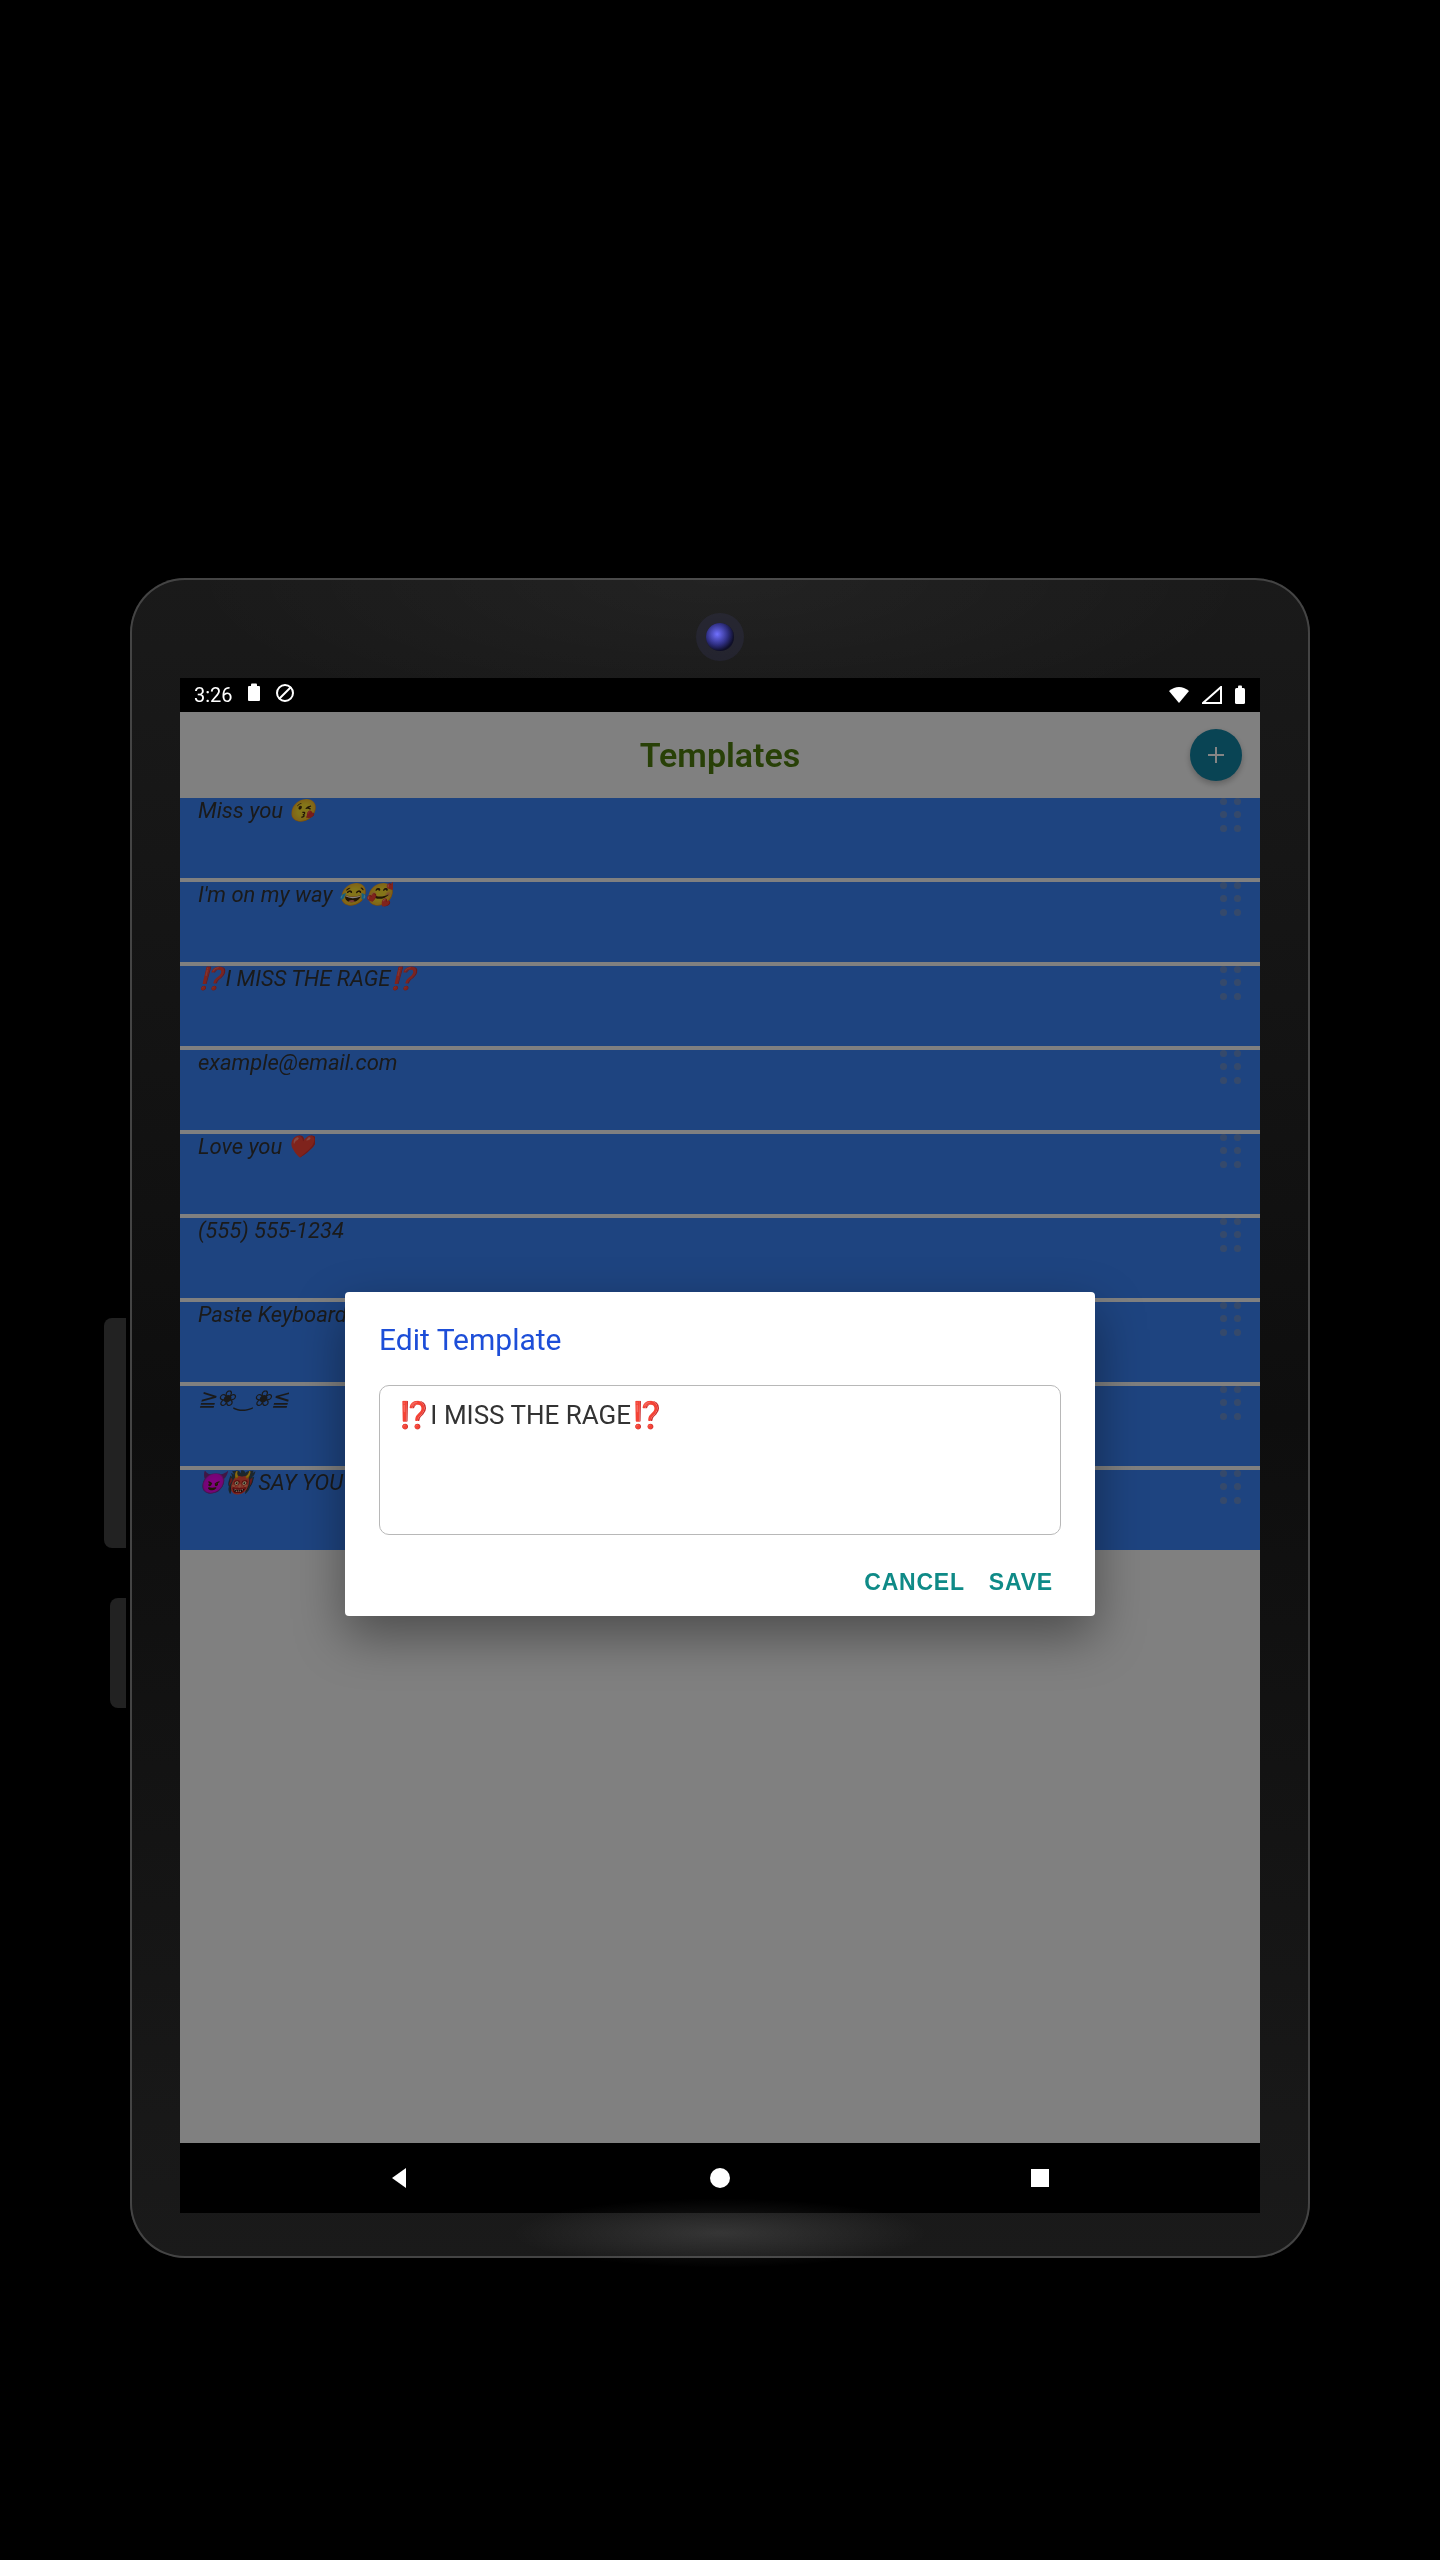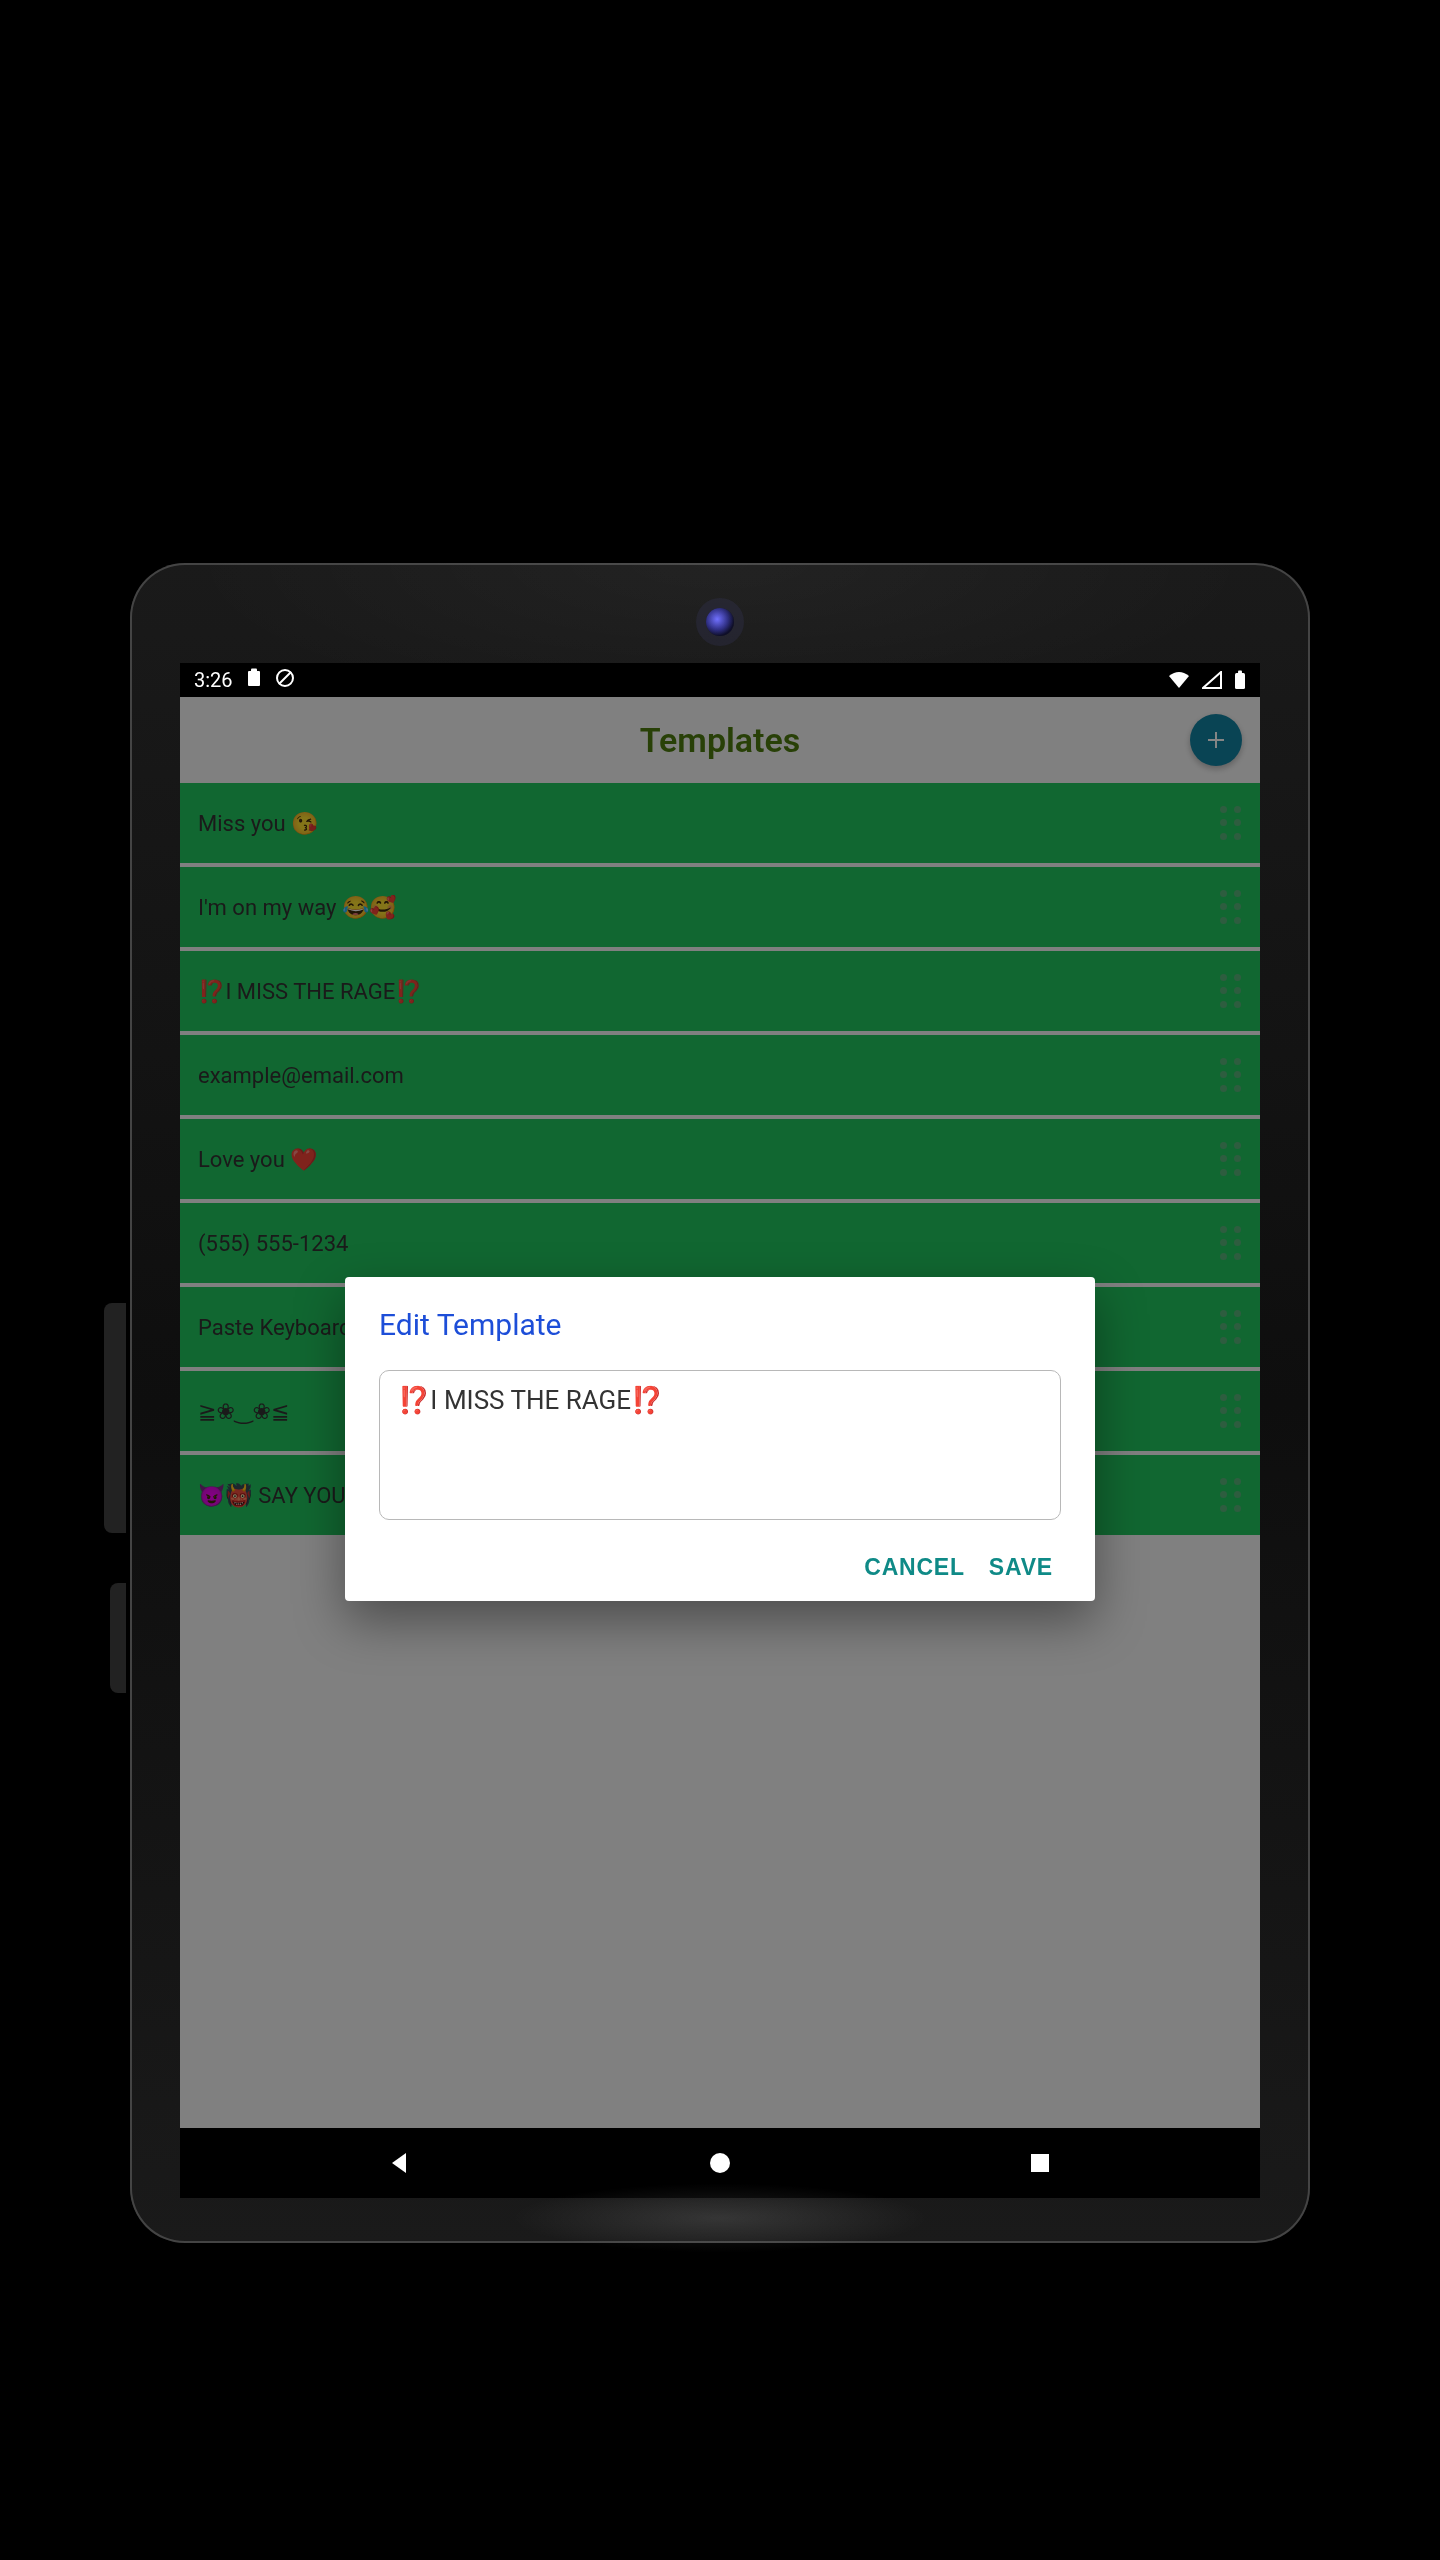--- a/index.html
+++ b/index.html
@@ -14,21 +14,21 @@
   .stage {
     width: 1440px;
     height: 2560px;
     background: #000;
     position: relative;
   }
   
   .tablet {
     position: absolute;
     left: 130px;
-    top: 563px;
+    top: 578px;
     width: 1180px;
     height: 1680px;
     background: linear-gradient(180deg,#1a1a1a 0%, #0e0e0e 50%, #1a1a1a 100%);
     border-radius: 55px;
     box-shadow: 0 60px 80px rgba(0,0,0,.7), inset 0 0 0 2px #444;
     padding: 0;
   }
   .tablet::after{
     content:"";
     position:absolute;
@@ -114,26 +114,27 @@
     background:#1282a2;
     display:flex; align-items:center; justify-content:center;
     box-shadow:0 3px 6px rgba(0,0,0,.25);
   }
   .fab-add svg{ display:block; }
 
   
   .template-list{}
   .template-item{
     height:80px;
-    background:#22c55e;
+    background:#3b82f6;
     margin-bottom:4px;
     display:flex;
-    align-items:center;
+    align-items:flex-start;
     justify-content:space-between;
     padding:0 18px;
+    font-style:italic;
   }
   .template-item span.text{
     font-size:22px;
     color:#333;
     white-space:nowrap;
     overflow:hidden;
     text-overflow:clip;
     max-width: 88%;
   }
   .drag-handle{

